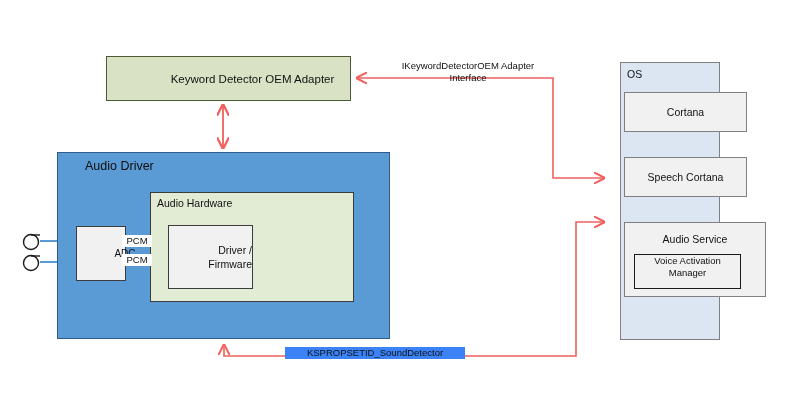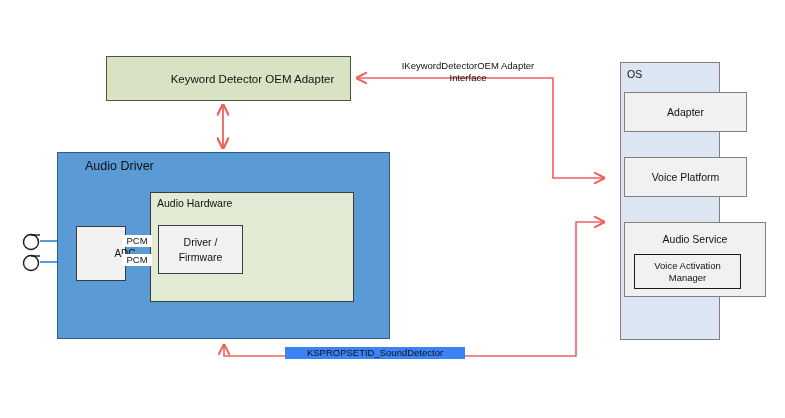--- a/index.html
+++ b/index.html
@@ -73,30 +73,31 @@
   #audio-hardware-label {
     position: absolute;
     left: 6px;
     top: 4px;
     font-size: 10.5px;
     color: #111111;
   }
 
   
   #driver-firmware {
-    left: 158px;
+    left: 168px;
     top: 225px;
     width: 85px;
-    height: 49px;
+    height: 64px;
     background: #f1f1f1;
     border: 1.5px solid #3c3c3c;
     font-size: 10.5px;
     line-height: 1.35;
     color: #111111;
     flex-direction: column;
+    align-items: flex-end;
   }
 
   
   #adc {
     left: 76px;
     top: 226px;
     width: 28px;
     height: 55px;
     background: #f1f1f1;
     border: 1.2px solid #3c3c3c;
@@ -173,21 +174,20 @@
   }
   #vam {
     position: absolute;
     left: 9px;
     top: 31px;
     width: 105px;
     height: 33px;
     background: #f1f1f1;
     border: 1.2px solid #1a1a1a;
     display: flex;
-    align-items: center;
     justify-content: center;
     text-align: center;
     font-size: 9.5px;
     line-height: 1.25;
     color: #111111;
   }
 
   
   .conn-label {
     position: absolute;
@@ -307,25 +307,25 @@
   </div>
 
   <div class="pcm-label" id="pcm-1">PCM</div>
   <div class="pcm-label" id="pcm-2">PCM</div>
 
   <div class="box" id="os-box">
     <span id="os-label">OS</span>
   </div>
 
   <div class="box os-child" id="cortana">
-    <span>Adapter</span>
+    <span>Cortana</span>
   </div>
 
   <div class="box os-child" id="speech-platform">
-    <span>Voice Platform</span>
+    <span>Speech Cortana</span>
   </div>
 
   <div class="box os-child" id="audio-service">
     <span id="audio-service-label">Audio Service</span>
     <div id="vam">
       <span>
         <span>Voice Activation</span><br>
         <span>Manager</span>
       </span>
     </div>

